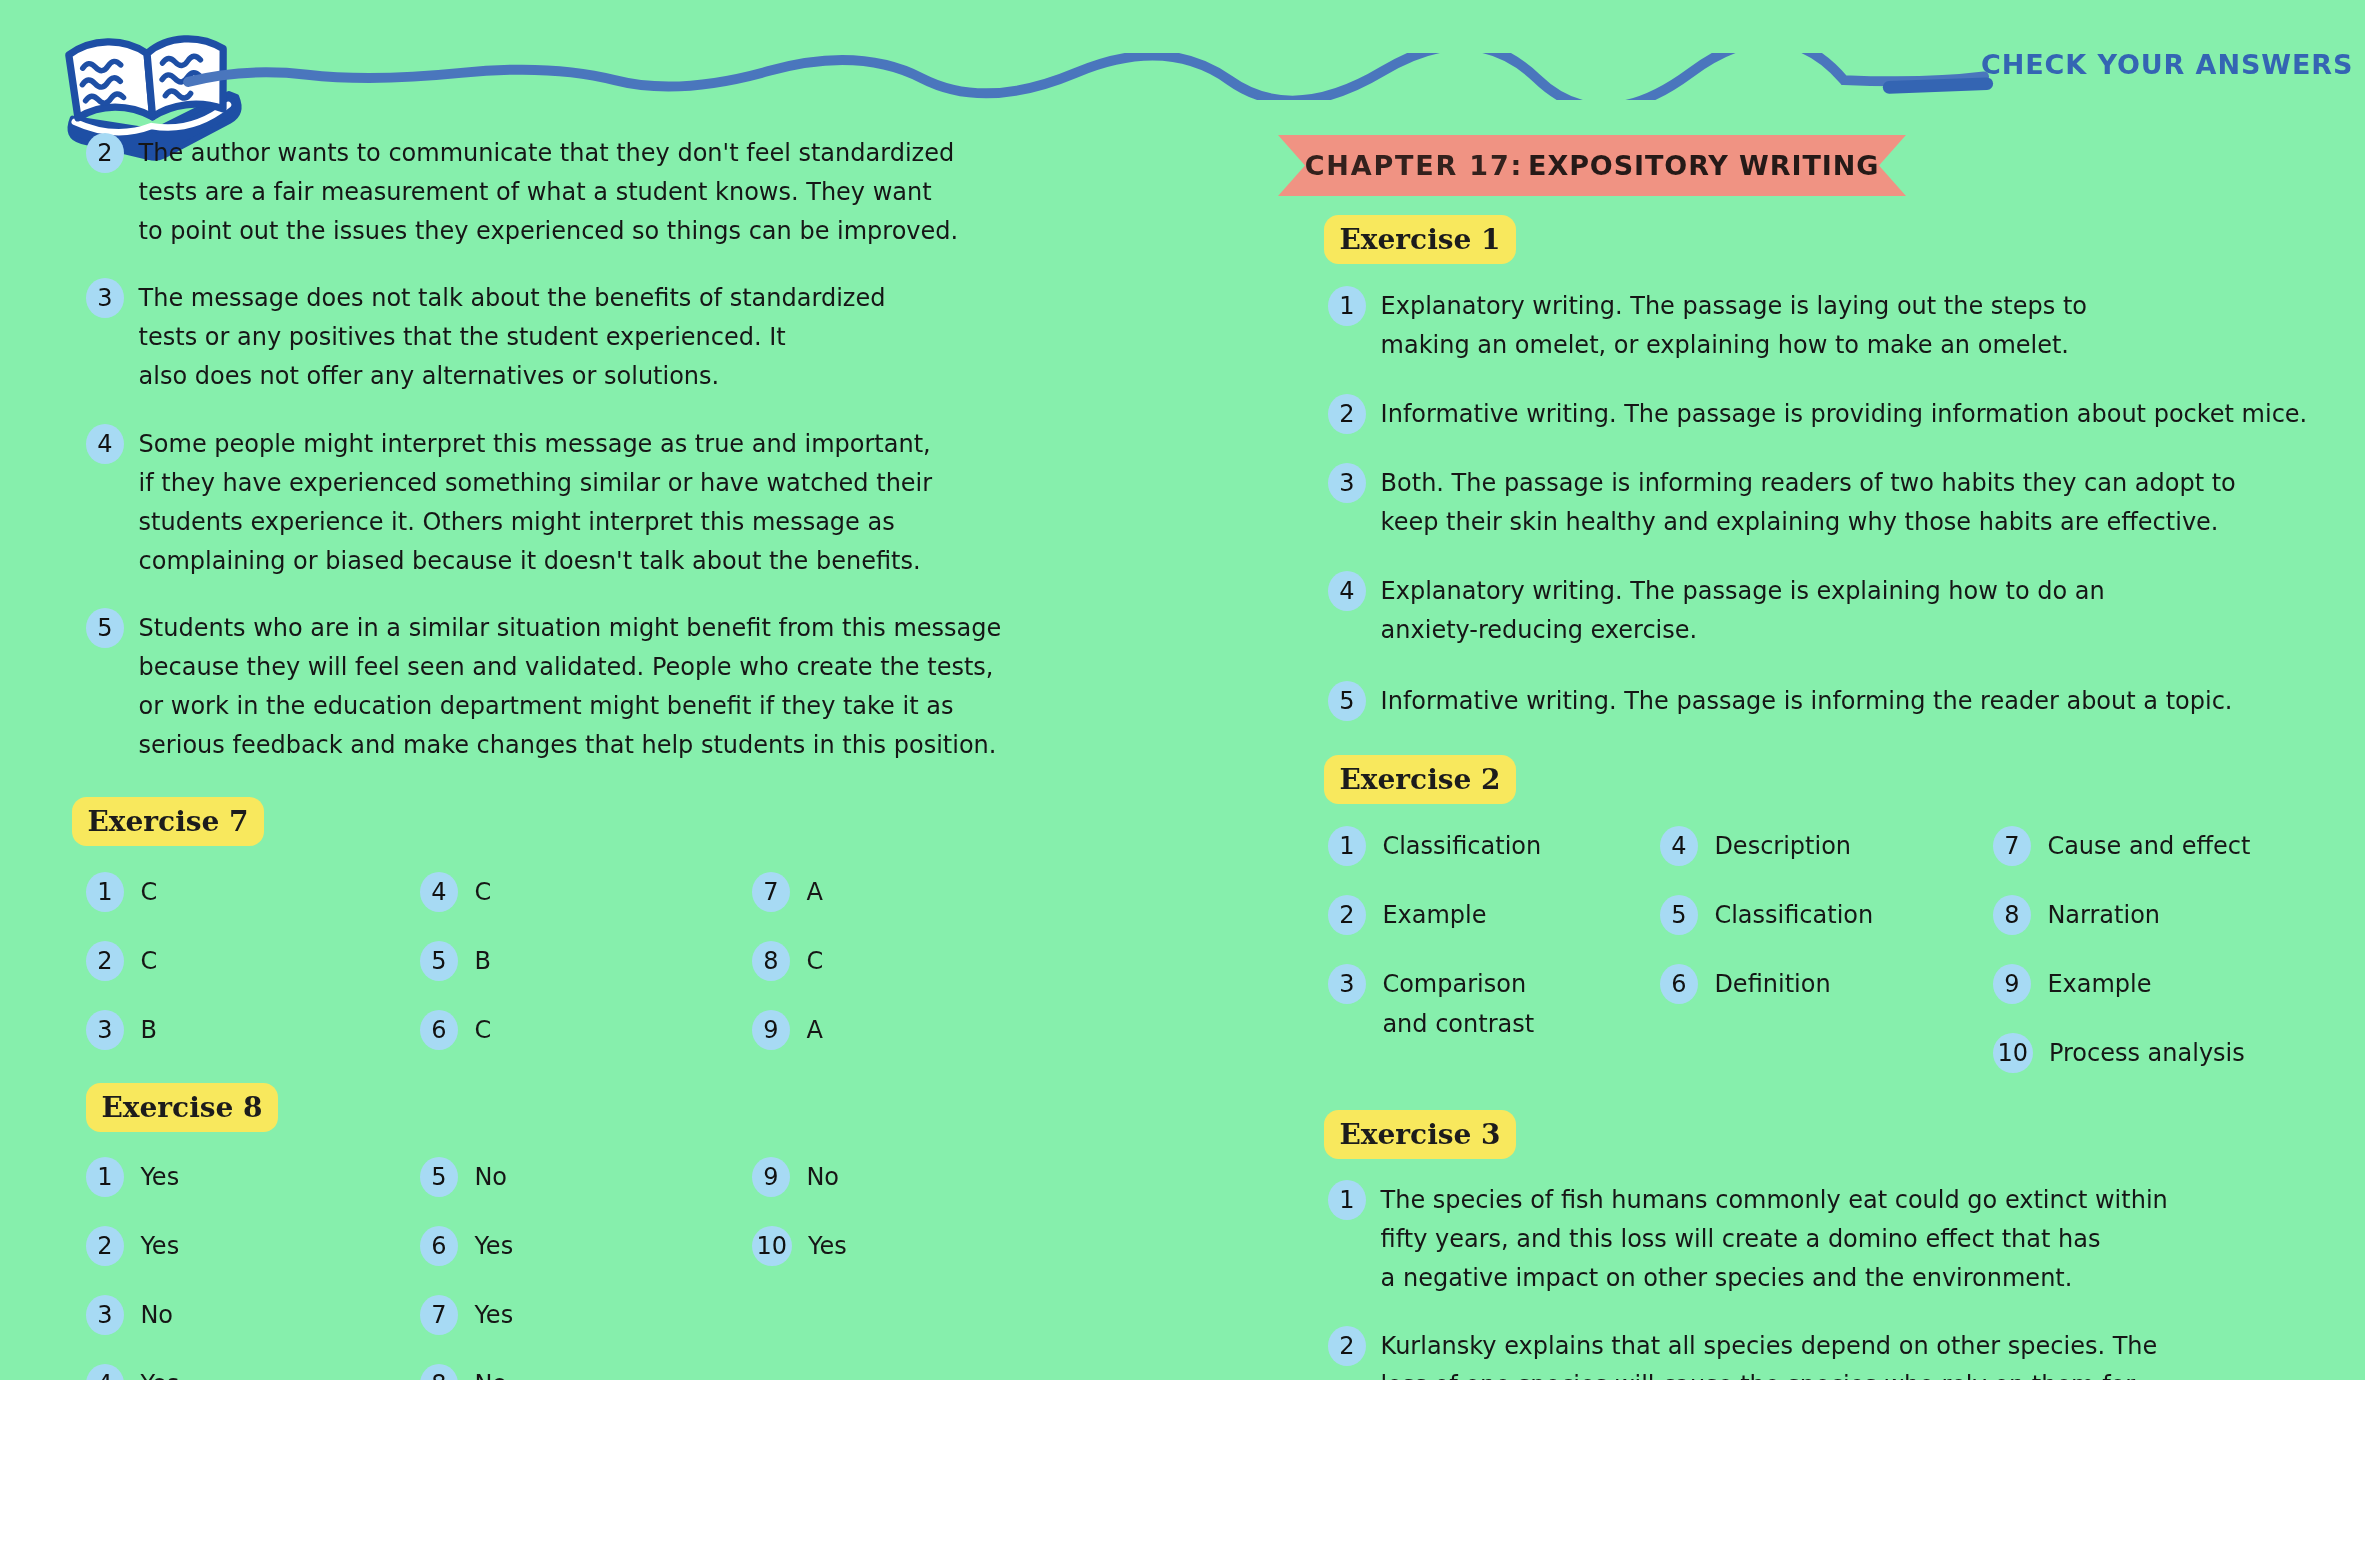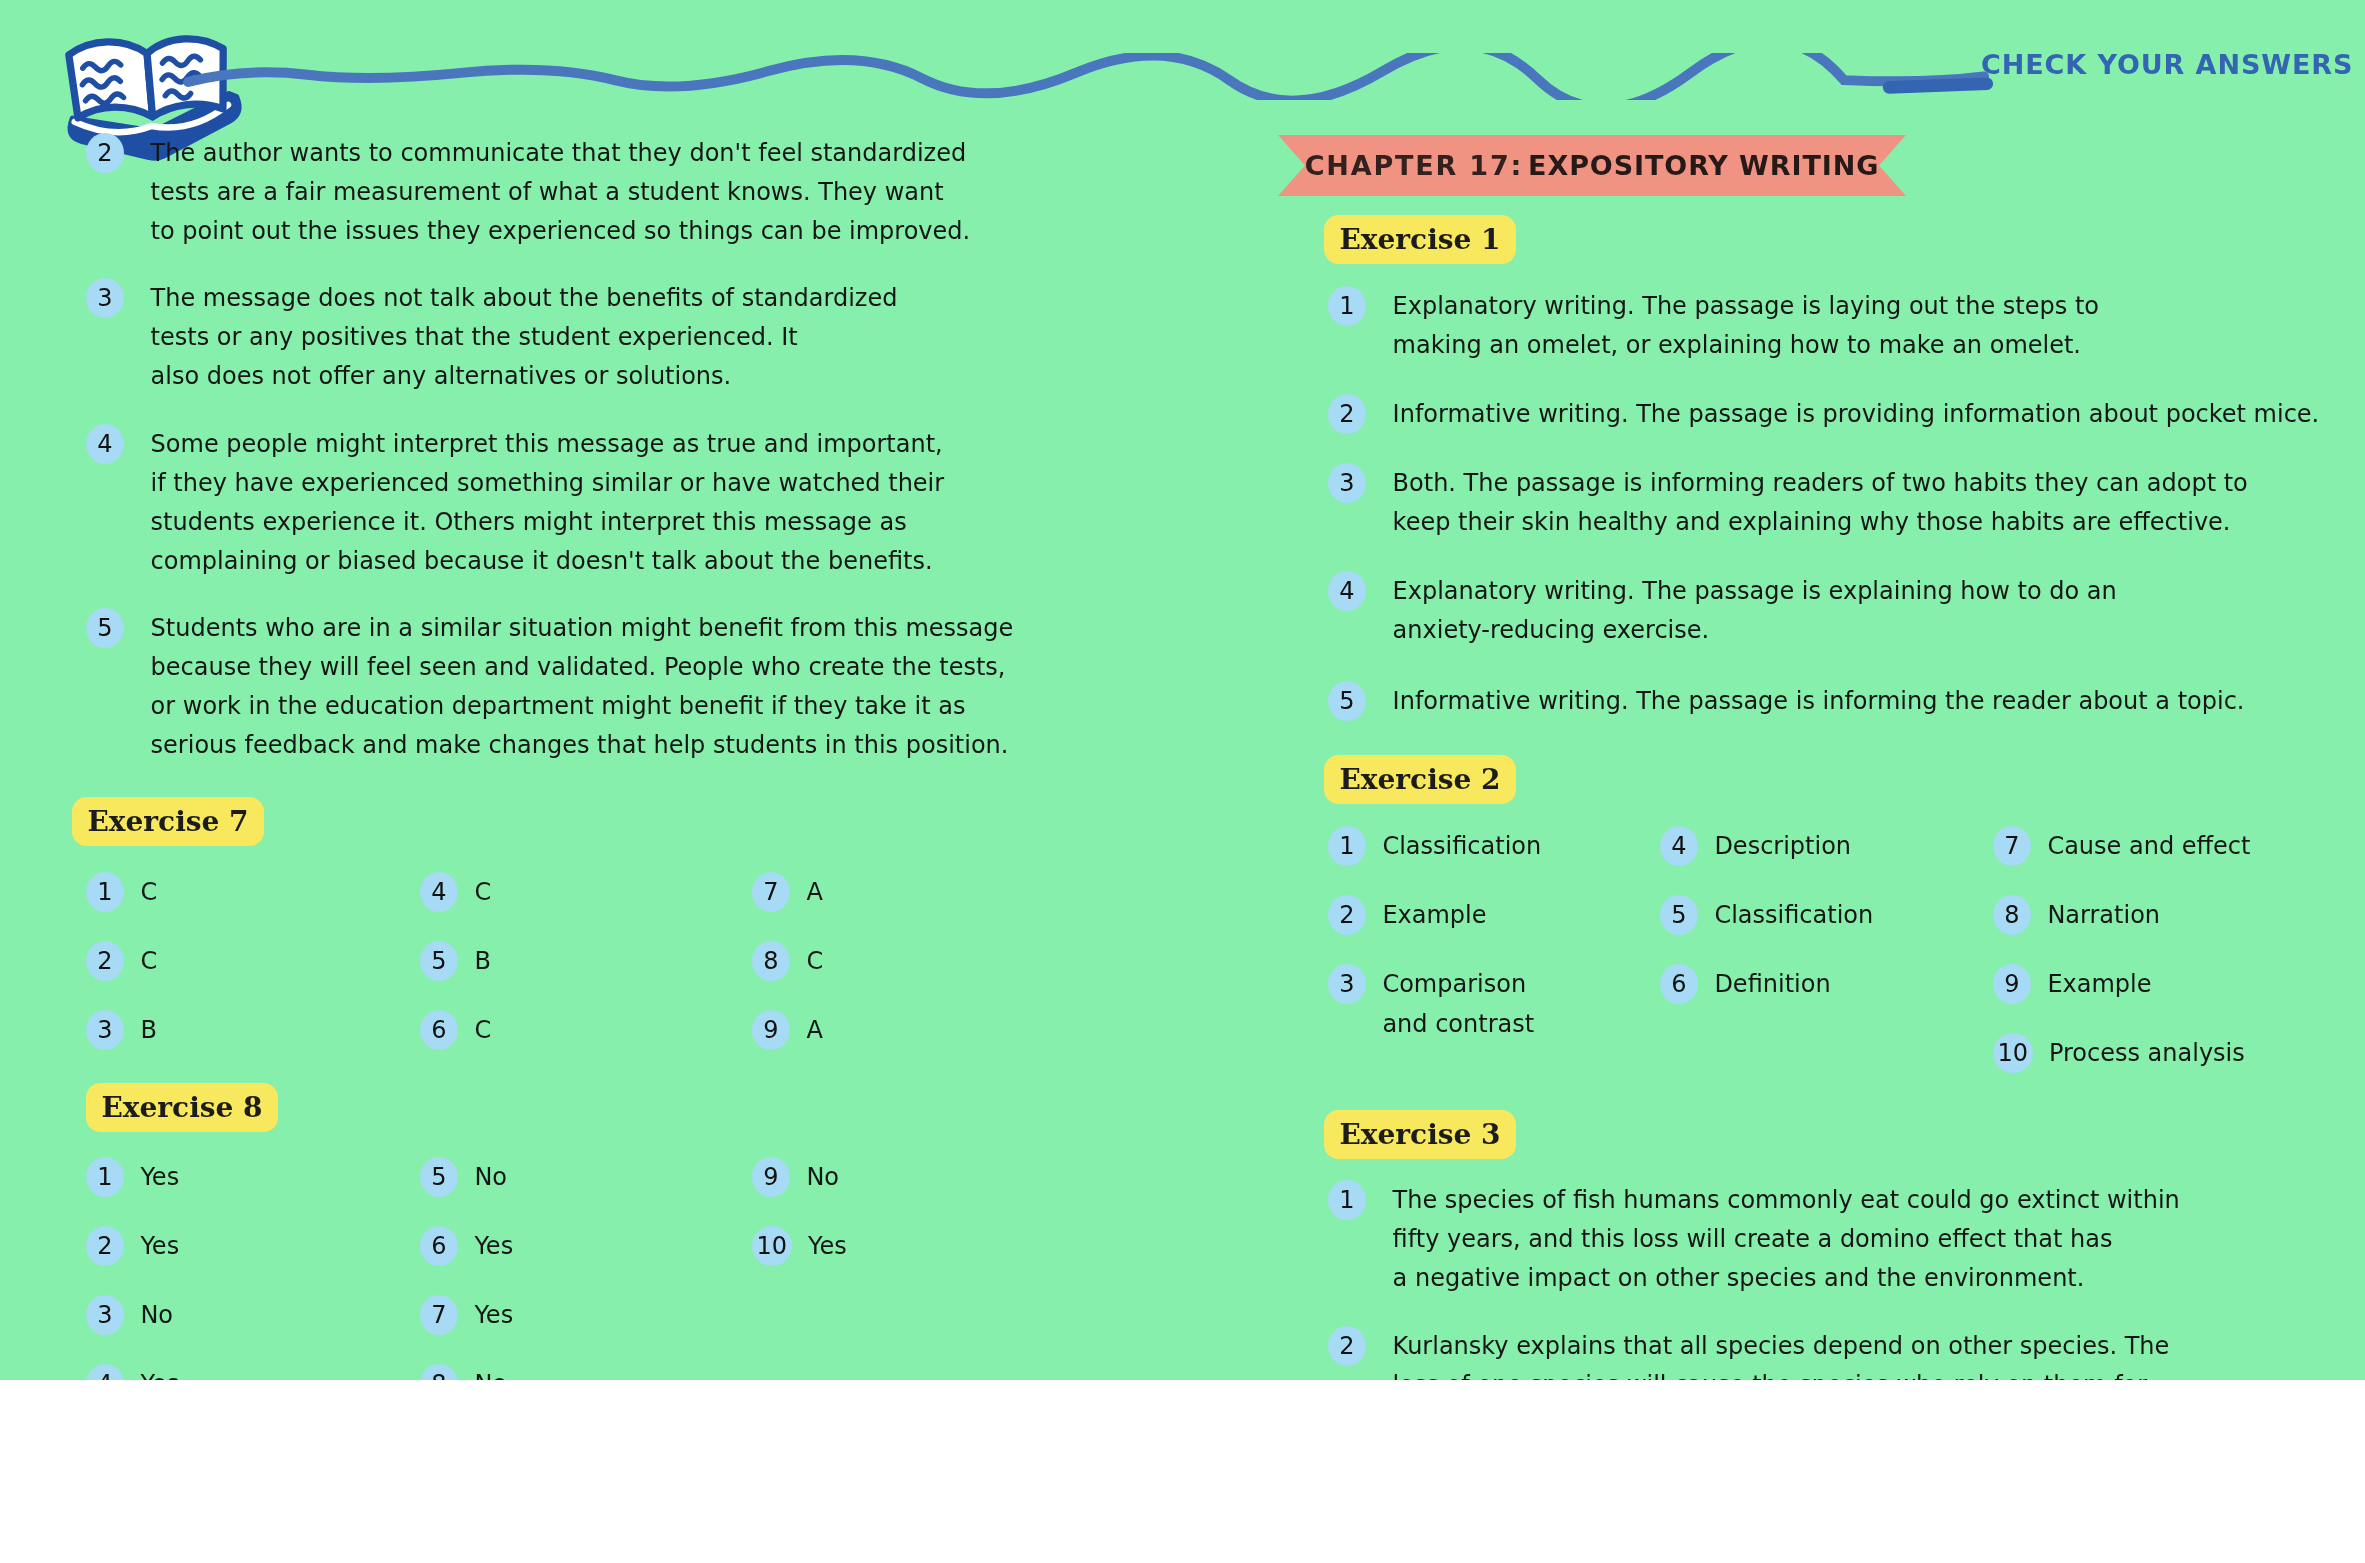--- a/index.html
+++ b/index.html
@@ -17,21 +17,21 @@
   }
   .wavy { position:absolute; left:175px; top:53px; }
   .book { position:absolute; left:49px; top:24px; }
   
   .item { position:absolute; display:flex; gap:14.6px; align-items:flex-start; }
   .badge {
     display:inline-flex; justify-content:center; align-items:center;
     min-width:38px; height:40px; padding:0 4.5px; border-radius:50%;
     background:#a7daf4; font-size:24px; color:#111; flex:0 0 auto;
   }
-  .txt { white-space:pre; font-size:24px; line-height:39px; padding-top:0.9px;margin-left:12px; }
+  .txt { white-space:pre; font-size:24px; line-height:39px; padding-top:0.9px; }
   
   .ex-head {
     position:absolute; background:#f8e85d; border-radius:14.6px;
     padding:8.2px 15.5px; font-family:"DejaVu Serif", serif;
     font-weight:bold; font-size:28px; color:#1c1c1c;
   }
   
   .col { position:absolute; display:flex; flex-direction:column; gap:29px; }
   .ans { display:flex; gap:16.4px; align-items:flex-start; }
   .ans .lbl { white-space:pre; font-size:24px; line-height:40px; }

